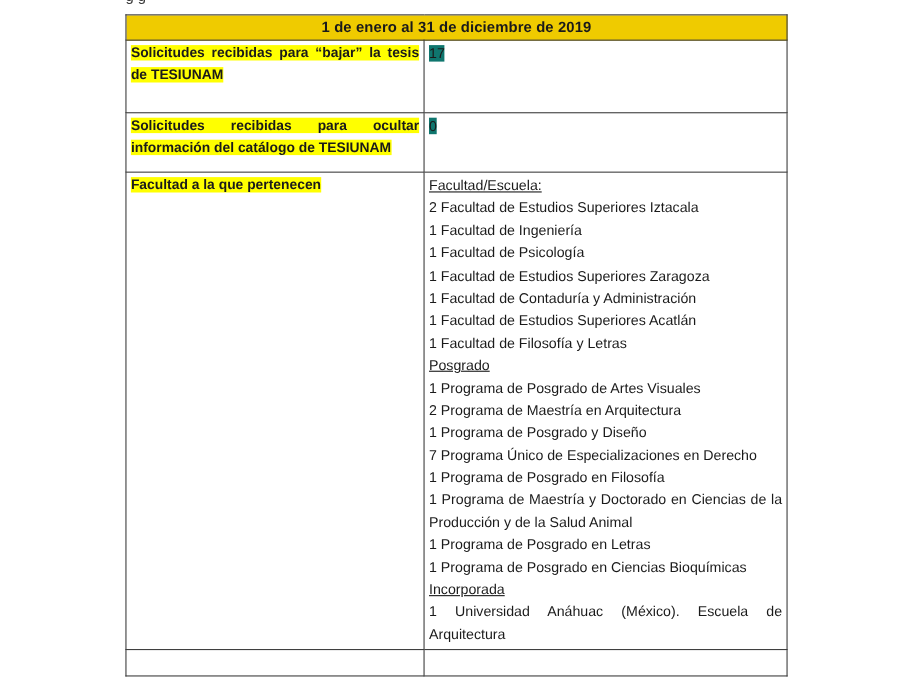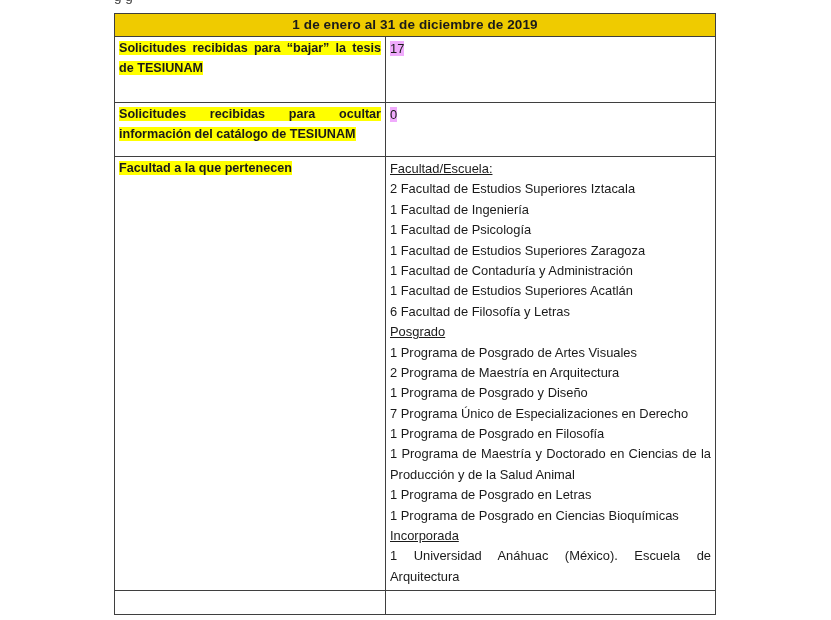--- a/index.html
+++ b/index.html
@@ -82,21 +82,21 @@
 
   
   td.value-cell {
     font-size: 12.9px;
     line-height: 1.58;
     text-align: justify;
     text-align-last: left;
     -moz-text-align-last: left;
   }
   td.value-cell .hl {
-    background: #f0abfc;
+    background: #0f766e;
   }
 
   .rowtall-1 { height: 66px; margin-left: 16px; }
   .rowtall-2 { height: 54px; }
 
   .list-block { margin: 0; }
   .list-line {
     display: block;
     text-align: justify;
     text-align-last: left;
@@ -153,21 +153,21 @@
         </td>
         <td class="value-cell">
           <div class="list-block" id="faculty-list">
               <span class="section-head">Facultad/Escuela:</span>
               <span class="list-line">2 Facultad de Estudios Superiores Iztacala</span>
               <span class="list-line">1 Facultad de Ingeniería</span>
               <span class="list-line">1 Facultad de Psicología</span>
               <span class="list-line">1 Facultad de Estudios Superiores Zaragoza</span>
               <span class="list-line">1 Facultad de Contaduría y Administración</span>
               <span class="list-line">1 Facultad de Estudios Superiores Acatlán</span>
-              <span class="list-line">6 Facultad de Filosofía y Letras</span>
+              <span class="list-line">1 Facultad de Filosofía y Letras</span>
               <span class="section-head">Posgrado</span>
               <span class="list-line">1 Programa de Posgrado de Artes Visuales</span>
               <span class="list-line">2 Programa de Maestría en Arquitectura</span>
               <span class="list-line">1 Programa  de Posgrado y Diseño</span>
               <span class="list-line">7 Programa Único de Especializaciones en Derecho</span>
               <span class="list-line">1 Programa de Posgrado en Filosofía</span>
               <span class="list-line">1 Programa de Maestría y Doctorado en Ciencias de la Producción y de la Salud Animal</span>
               <span class="list-line">1 Programa de Posgrado en Letras</span>
               <span class="list-line">1 Programa de Posgrado en Ciencias Bioquímicas</span>
               <span class="section-head">Incorporada</span>

